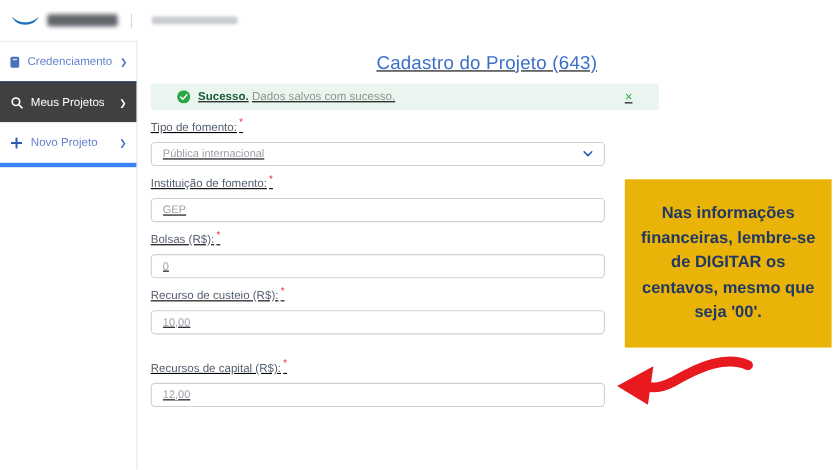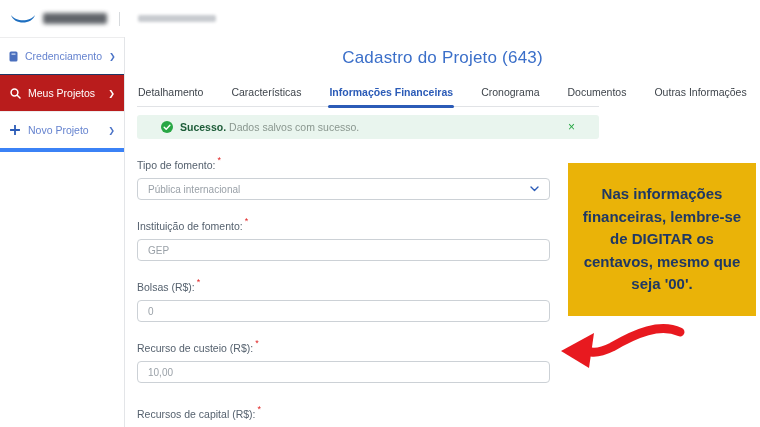--- a/index.html
+++ b/index.html
@@ -16,45 +16,45 @@
     border-radius:2px; margin-left:18px; }
 
   
   .layout { display:flex; height:390px; }
   .sidebar { width:125px; flex:0 0 125px; border-right:1px solid #e3e5e8; background:#fff; }
   .side-item { height:26px; display:flex; align-items:center; gap:7px; padding:18px 9px;
     border-top:1px solid #ededee; font-size:10.5px; color:#6583cf; cursor:pointer; }
   .side-item:last-child { border-bottom:4px solid #3b82f6; }
   .side-item .sicon { width:12px; display:flex; justify-content:center; color:#3f6bc4; }
   .side-item .chev { margin-left:auto; font-size:8px; color:#4a72c6; }
-  .side-item.active { background:#b91c1c; color:#fff; border-top:1px solid #1f3864; }
+  .side-item.active { background:#404040; color:#fff; border-top:1px solid #1f3864; }
   .side-item.active .sicon, .side-item.active .chev { color:#fff; }
 
-  .main { flex:1; position:relative; padding-top:7px; }
+  .main { flex:1; position:relative; padding-top:7px;text-decoration:underline; }
   .page-title { text-align:center; color:#3b6fc9; font-size:17px; font-weight:normal;
     letter-spacing:.2px; margin-top:4px; }
 
   .content { margin-left:12px; width:462px; }
 
   
   .tabs { display:flex; gap:26px; border-bottom:1px solid #e1e3e6; margin-top:12px;
     font-size:10.5px; color:#3e444b; }
   .tab { position:relative; padding:6px 1px 8px; cursor:pointer; white-space:nowrap; }
   .tab.active { color:#2b5bb7; font-weight:bold; }
   .tab.active::after { content:''; position:absolute; left:0; right:0; bottom:-2px;
     height:3px; background:#2b5bb7; border-radius:2px; }
 
   
   .alert { margin-top:8px; background:#e9f5ee; border-radius:3px; display:flex;
     align-items:center; padding:6px 24px; font-size:10.5px; color:#8a978f; }
   .alert .atitle { color:#1d5c38; font-weight:bold; margin:0 3px 0 7px; }
   .alert .aclose { margin-left:auto; color:#28a745; font-size:12px; cursor:pointer; line-height:1; }
 
   
-  .field { margin-top:16px; width:413px; }
+  .field { margin-top:6px; width:413px; }
   .field.gap-lg { margin-top:21px; }
   .flabel { font-size:10.5px; color:#55616e; }
   .req { color:#e02424; font-size:9px; vertical-align:top; margin-left:2px; }
   .ctrl { margin-top:5px; width:100%; height:22px; border:1px solid #ccd1d6; border-radius:4px;
     background:#fff; font-size:10px; color:#9aa1a8; padding:0 10px;
     font-family:"Liberation Sans", sans-serif; display:block; }
   input.ctrl { outline:none; }
   .select { display:flex; align-items:center; justify-content:space-between; cursor:pointer; }
   .select .sel-chev { color:#2b5bb7; font-size:9px; }
 
@@ -111,28 +111,20 @@
       <span>Novo Projeto</span>
       <span class="chev">❯</span>
     </div>
   </div>
 
   <div class="main">
     <h1 class="page-title">Cadastro do Projeto (643)</h1>
 
     <div class="content">
 
-      <div class="tabs">
-        <div class="tab">Detalhamento</div>
-        <div class="tab">Características</div>
-        <div class="tab active">Informações Financeiras</div>
-        <div class="tab">Cronograma</div>
-        <div class="tab">Documentos</div>
-        <div class="tab">Outras Informações</div>
-      </div>
 
       <div class="alert">
         <svg width="12" height="12" viewBox="0 0 12 12">
           <circle cx="6" cy="6" r="6" fill="#28a745"></circle>
           <path d="M3.2 6.2 L5.2 8.2 L8.9 4.2" fill="none" stroke="#fff" stroke-width="1.4" stroke-linecap="round" stroke-linejoin="round"></path>
         </svg>
         <span class="atitle">Sucesso.</span>
         <span>Dados salvos com sucesso.</span>
         <span class="aclose">×</span>
       </div>

